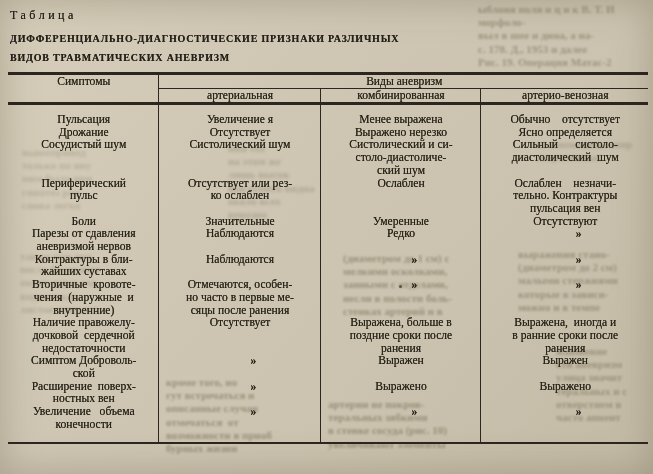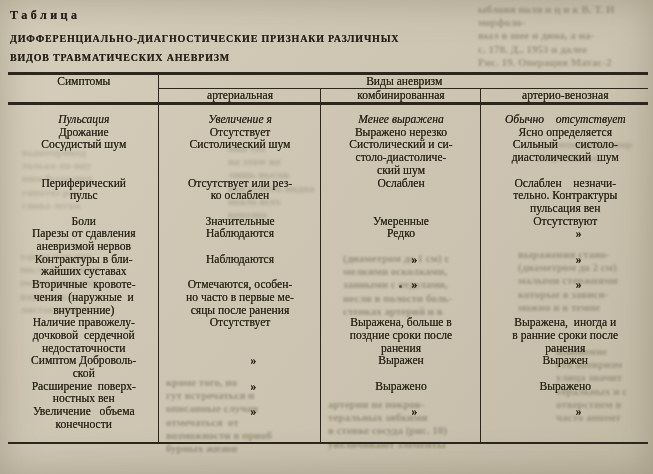--- a/index.html
+++ b/index.html
@@ -31,21 +31,21 @@
   .g5{left:518px;top:248px;width:132px;height:94px;opacity:.50;}
   .g6{left:166px;top:376px;width:148px;height:86px;opacity:.55;}
   .g7{left:328px;top:398px;width:144px;height:66px;opacity:.55;}
   .g8{left:556px;top:345px;width:96px;height:118px;opacity:.48;}
   .g9{left:22px;top:146px;width:128px;height:88px;opacity:.28;filter:blur(1.8px);}
   .speck{position:absolute;left:399px;top:285px;width:3px;height:3px;border-radius:50%;
          background:#3f3a2c;opacity:.75;}
   
   .kicker{
     position:absolute;left:10px;top:8px;
-    font-size:12px;font-weight:bold;letter-spacing:3.5px;
+    font-size:12px;font-weight:normal;letter-spacing:3.5px;
     color:#25211a;text-shadow:0 0 .5px rgba(37,33,26,.8);
   }
   .title{
     position:absolute;left:10px;top:29px;width:600px;
     font-size:10px;line-height:19px;font-weight:bold;letter-spacing:.8px;
     color:#25211a;text-shadow:0 0 .5px rgba(37,33,26,.8);
     white-space:pre-wrap;
   }
   
   table.diag{
@@ -69,21 +69,21 @@
   }
   .diag thead th{line-height:13px;}
   .th-symptoms{vertical-align:middle;border-right:1.4px solid #2b2720;}
   .th-group{border-bottom:1.3px solid #2b2720;padding-top:9px;padding-bottom:8px;}
   .th-kind{padding-top:7px;padding-bottom:8px;}
   .diag thead{border-bottom:3px solid #2b2720;}
   .diag td+td,.th-kind+.th-kind{border-left:1.4px solid #2b2720;}
   .diag td:first-child{border-right:0;}
   .diag tbody td{border-left-color:#2b2720;}
   .diag tbody td+td{border-left:1.4px solid #2b2720;}
-  .diag tbody tr:first-child td{padding-top:9px;font-style:italic;}
+  .diag tbody tr:first-child td{padding-top:9px;}
   .diag tbody tr:last-child td{padding-bottom:10px;}
   td.ditto{padding-left:32px;font-weight:bold;}
 </style>
 </head>
 <body>
 
 <div class="page">
 
   <div class="ghost g0">ыблоня поля и ц и к В. Т. И морфоло-
 выл в шее и дина, а на-

